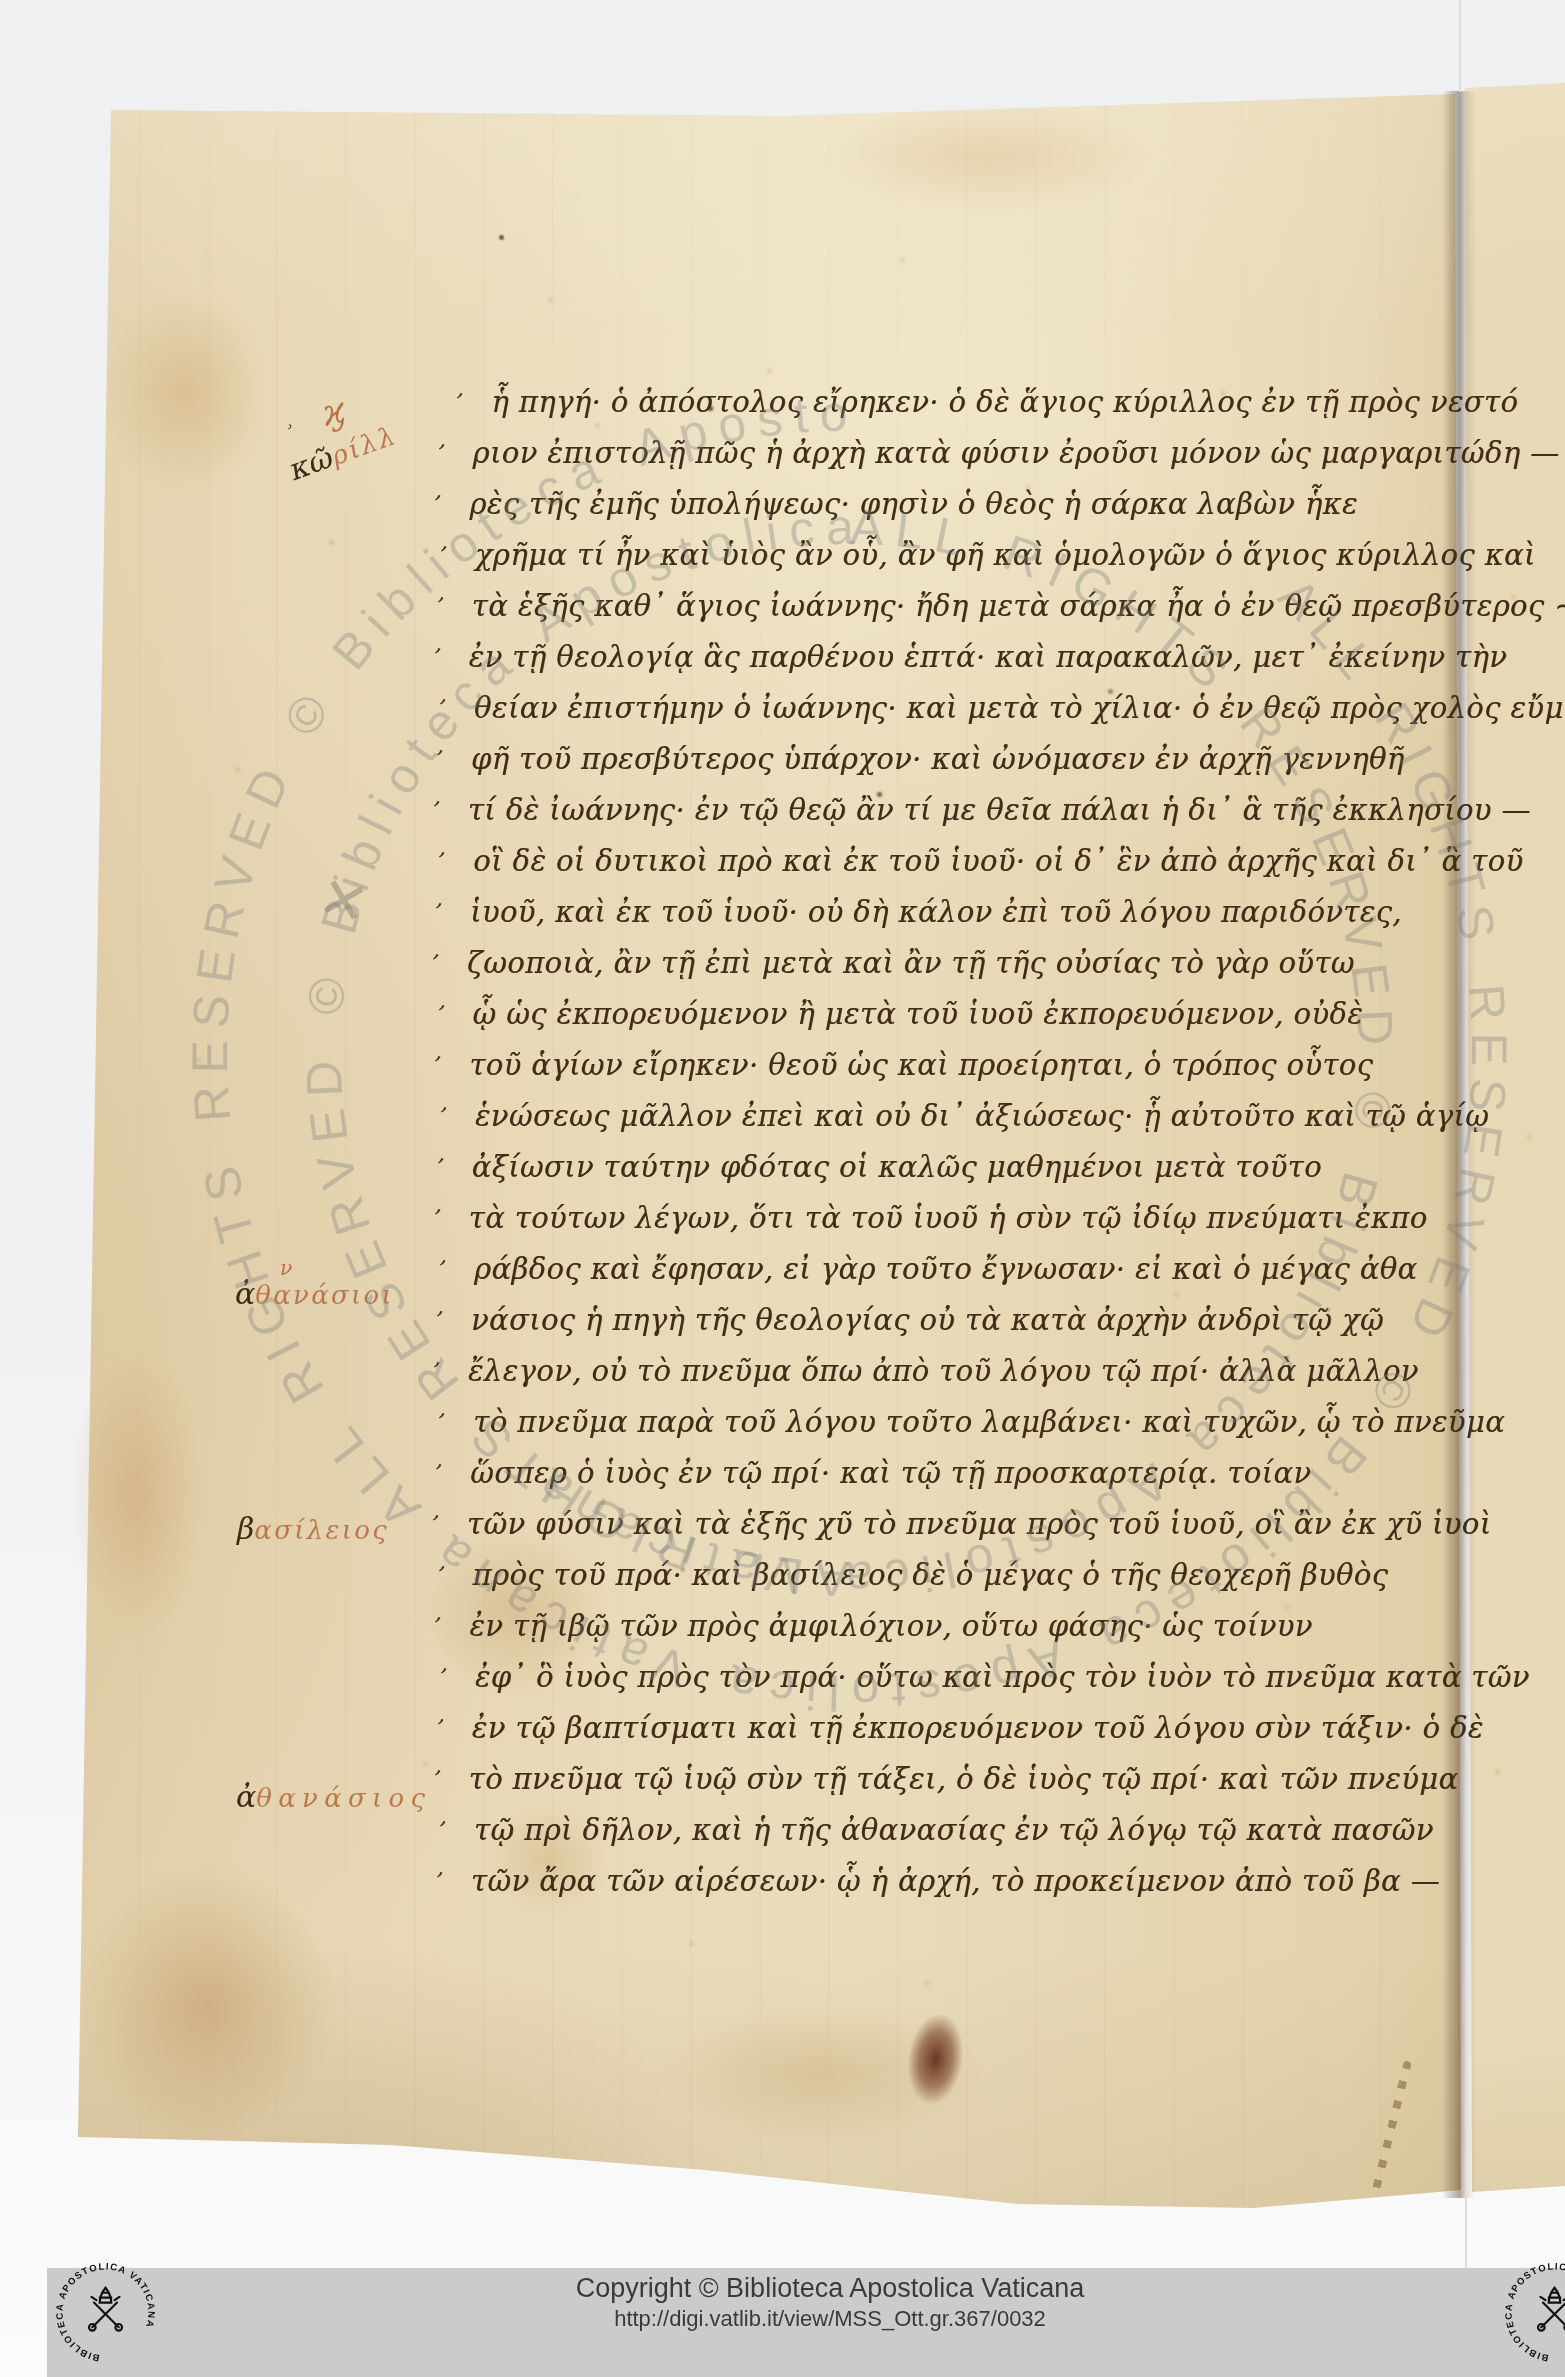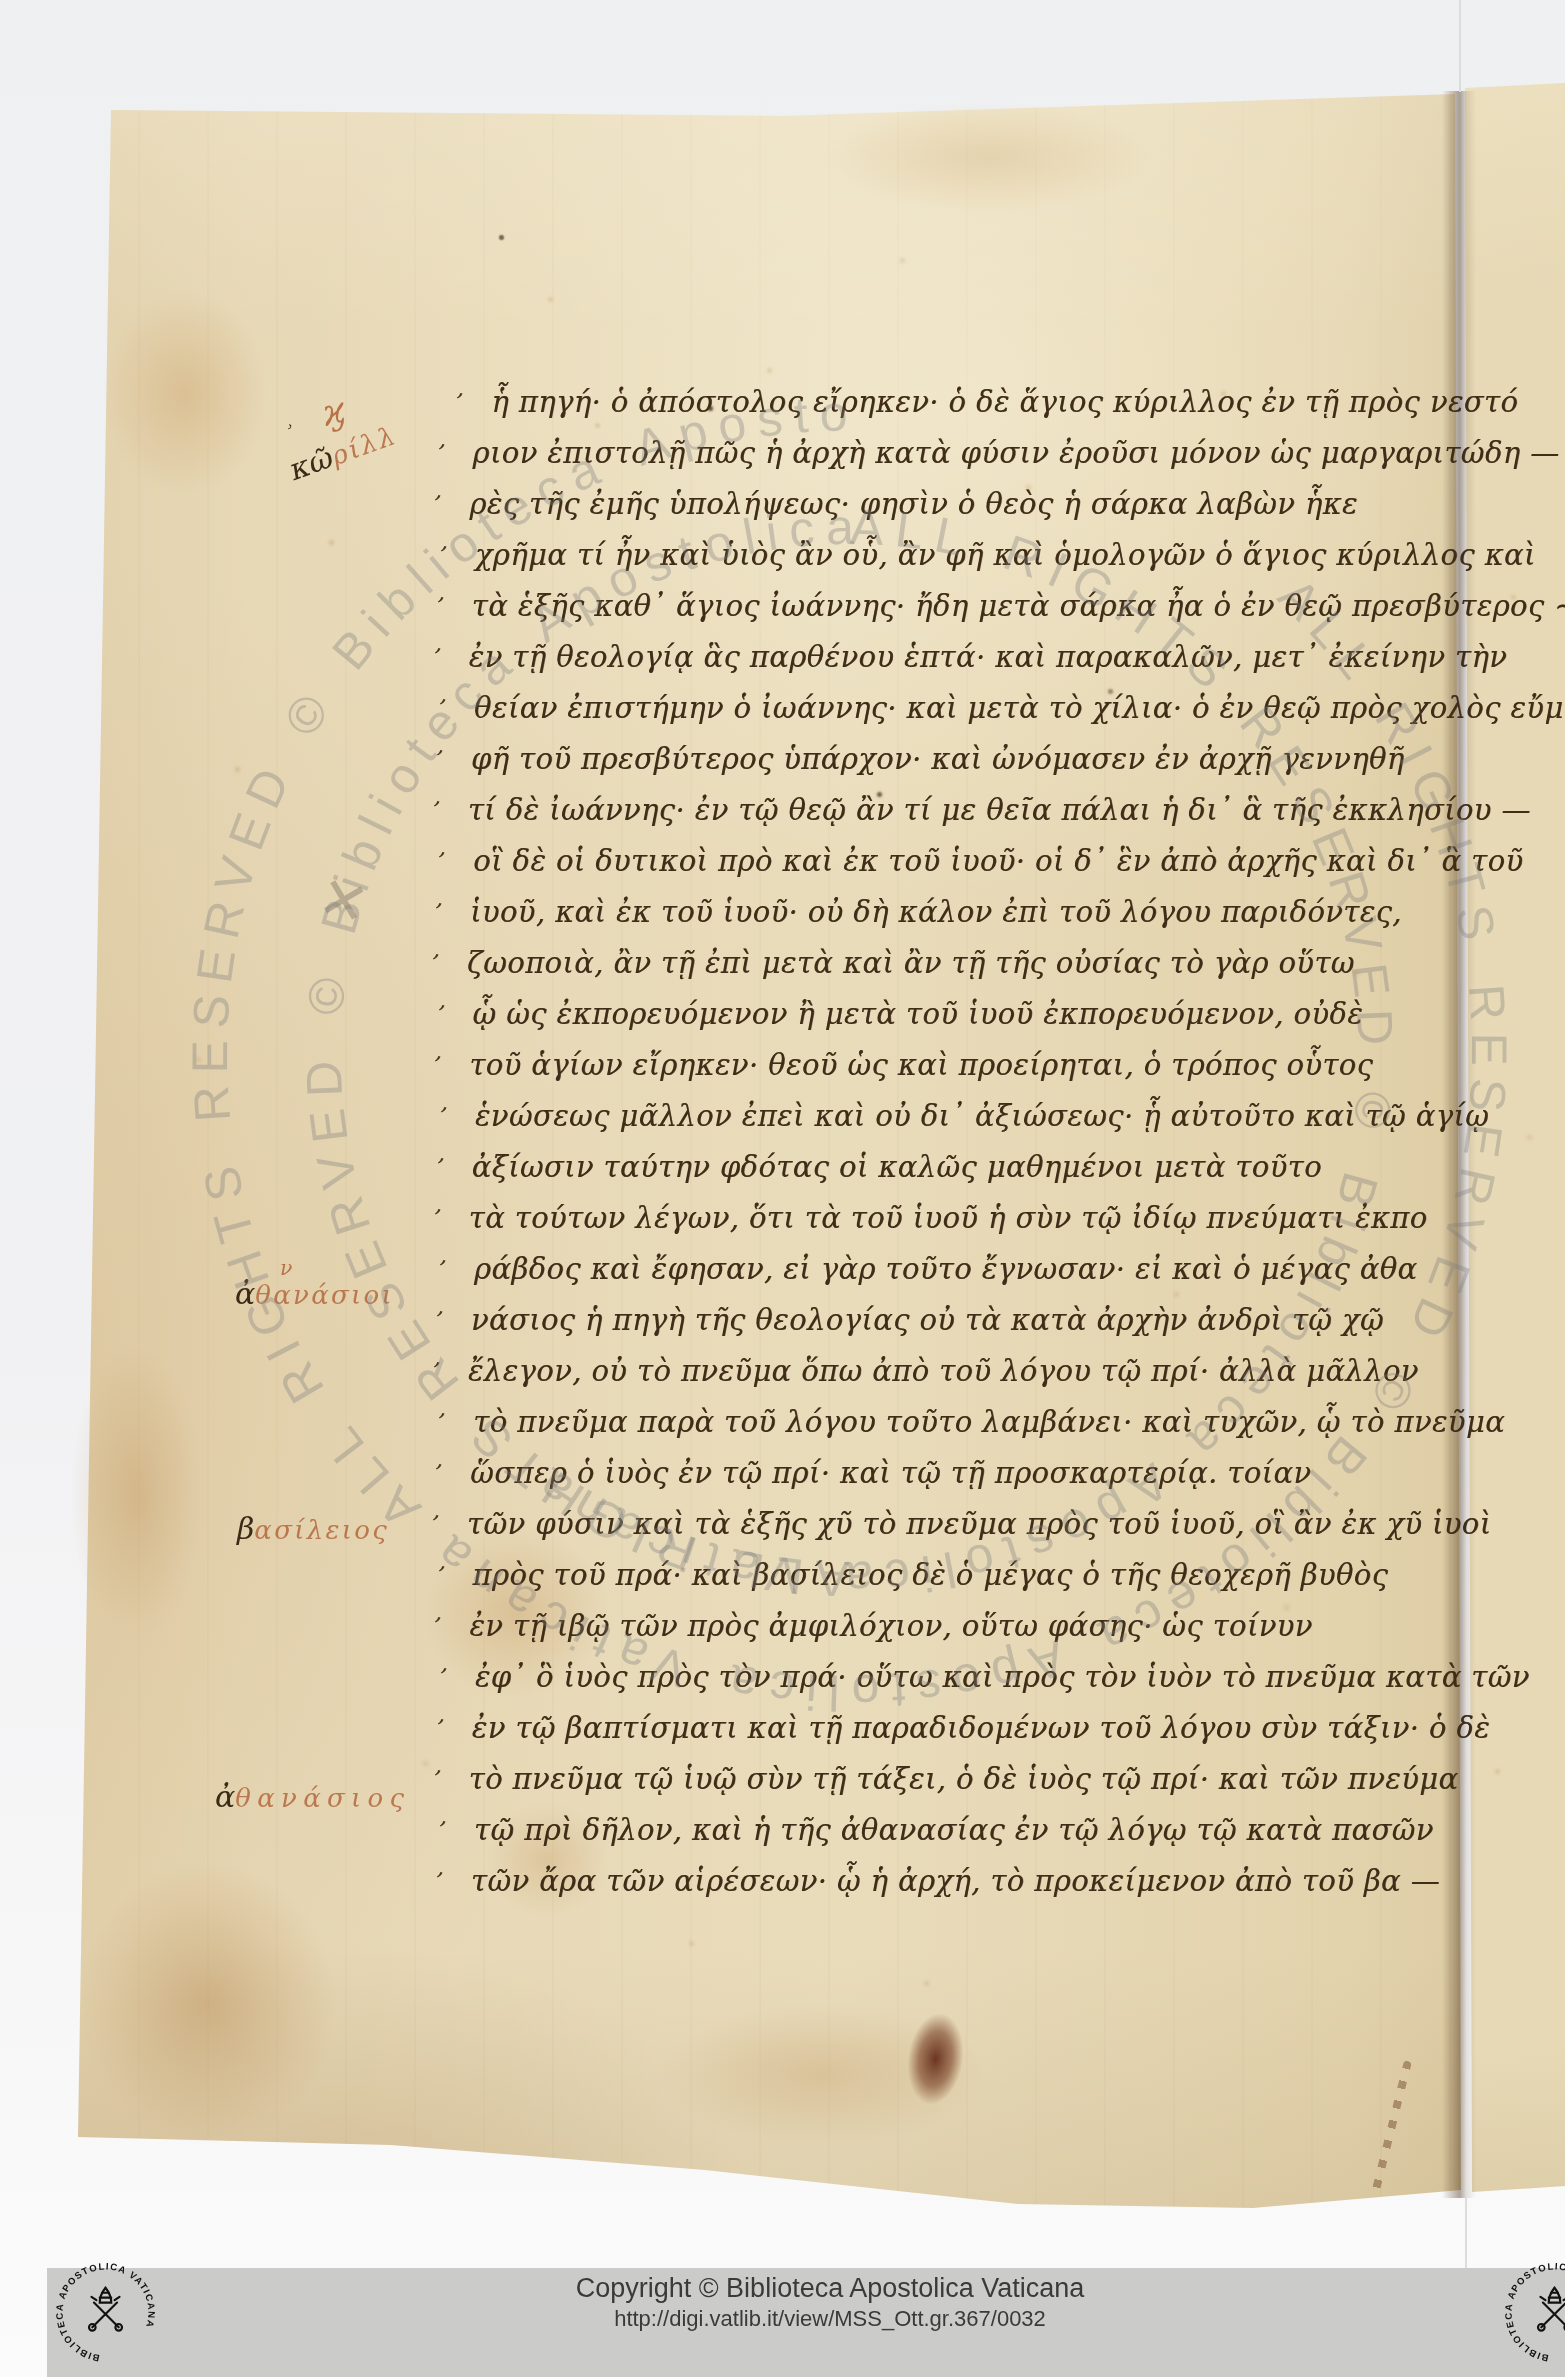--- a/index.html
+++ b/index.html
@@ -113,38 +113,38 @@
       <div class="ms-row" style="margin-left: -2.3px;"><span class="ms-marker">’</span><span class="ms-line">τὰ τούτων λέγων, ὅτι τὰ τοῦ ἱυοῦ ἡ σὺν τῷ ἰδίῳ πνεύματι ἐκπο</span></div>
       <div class="ms-row" style="margin-left: 3.1px;"><span class="ms-marker">’</span><span class="ms-line">ράβδος καὶ ἔφησαν, εἰ γὰρ τοῦτο ἔγνωσαν· εἰ καὶ ὁ μέγας ἀθα</span></div>
       <div class="ms-row" style="margin-left: 0px;"><span class="ms-marker">’</span><span class="ms-line">νάσιος ἡ πηγὴ τῆς θεολογίας οὐ τὰ κατὰ ἀρχὴν ἀνδρὶ τῷ χῷ</span></div>
       <div class="ms-row" style="margin-left: -3.1px;"><span class="ms-marker">’</span><span class="ms-line">ἔλεγον, οὐ τὸ πνεῦμα ὅπω ἀπὸ τοῦ λόγου τῷ πρί· ἀλλὰ μᾶλλον</span></div>
       <div class="ms-row" style="margin-left: 2.3px;"><span class="ms-marker">’</span><span class="ms-line">τὸ πνεῦμα παρὰ τοῦ λόγου τοῦτο λαμβάνει· καὶ τυχῶν, ᾧ τὸ πνεῦμα</span></div>
       <div class="ms-row" style="margin-left: -0.8px;"><span class="ms-marker">’</span><span class="ms-line">ὥσπερ ὁ ἱυὸς ἐν τῷ πρί· καὶ τῷ τῇ προσκαρτερίᾳ. τοίαν</span></div>
       <div class="ms-row" style="margin-left: -3.9px;"><span class="ms-marker">’</span><span class="ms-line">τῶν φύσιν καὶ τὰ ἑξῆς χῦ τὸ πνεῦμα πρὸς τοῦ ἱυοῦ, οἳ ἂν ἐκ χῦ ἱυοὶ</span></div>
       <div class="ms-row" style="margin-left: 1.6px;"><span class="ms-marker">’</span><span class="ms-line">πρὸς τοῦ πρά· καὶ βασίλειος δὲ ὁ μέγας ὁ τῆς θεοχερῆ βυθὸς</span></div>
       <div class="ms-row" style="margin-left: -1.6px;"><span class="ms-marker">’</span><span class="ms-line">ἐν τῇ ιβῷ τῶν πρὸς ἀμφιλόχιον, οὕτω φάσης· ὡς τοίνυν</span></div>
       <div class="ms-row" style="margin-left: 3.9px;"><span class="ms-marker">’</span><span class="ms-line">ἐφ᾽ ὃ ἱυὸς πρὸς τὸν πρά· οὕτω καὶ πρὸς τὸν ἱυὸν τὸ πνεῦμα κατὰ τῶν</span></div>
-      <div class="ms-row" style="margin-left: 0.8px;"><span class="ms-marker">’</span><span class="ms-line">ἐν τῷ βαπτίσματι καὶ τῇ παραδιδομένων τοῦ λόγου σὺν τάξιν· ὁ δὲ</span></div>
+      <div class="ms-row" style="margin-left: 0.8px;"><span class="ms-marker">’</span><span class="ms-line">ἐν τῷ βαπτίσματι καὶ τῇ ἐκπορευόμενον τοῦ λόγου σὺν τάξιν· ὁ δὲ</span></div>
       <div class="ms-row" style="margin-left: -2.3px;"><span class="ms-marker">’</span><span class="ms-line">τὸ πνεῦμα τῷ ἱυῷ σὺν τῇ τάξει, ὁ δὲ ἱυὸς τῷ πρί· καὶ τῶν πνεύμα</span></div>
       <div class="ms-row" style="margin-left: 3.1px;"><span class="ms-marker">’</span><span class="ms-line">τῷ πρὶ δῆλον, καὶ ἡ τῆς ἀθανασίας ἐν τῷ λόγῳ τῷ κατὰ πασῶν</span></div>
       <div class="ms-row" style="margin-left: 0px;"><span class="ms-marker">’</span><span class="ms-line">τῶν ἄρα τῶν αἱρέσεων· ᾧ ἡ ἀρχή, τὸ προκείμενον ἀπὸ τοῦ βα —</span></div>
     </div>
 
   <div class="note" id="note-cyril" style="left:287px;top:391px;">
     <span class="pre">⸒</span><span class="sym">ϗ</span>
     <span class="row2"><span class="ini">κῶ</span><span class="rub">ρίλλ</span></span>
   </div>
   <div class="note" style="left:235px;top:1276px;">
     <span class="ini">ἀ</span><span class="rub">θανάσιοι</span>
     <span class="sup">ν</span>
   </div>
   <div class="note" style="left:237px;top:1511px;">
     <span class="ini">β</span><span class="rub">ασίλειος</span>
   </div>
-  <div class="note" style="left:215px;top:1779px;">
+  <div class="note" style="left:236px;top:1779px;">
     <span class="ini">ἀ</span><span class="rub" style="letter-spacing:6.3px;">θανάσιος</span>
   </div>
 
   <div id="pencil-x">✕</div>
   <div id="blot"></div>
   <div id="drip"></div>
 
   <svg id="wm" width="1566" height="2268" viewBox="0 0 2000 2897">
     <defs>
       <path id="ring-outer" d="M 1085 550 a 795 795 0 1 1 -0.05 0"></path>

